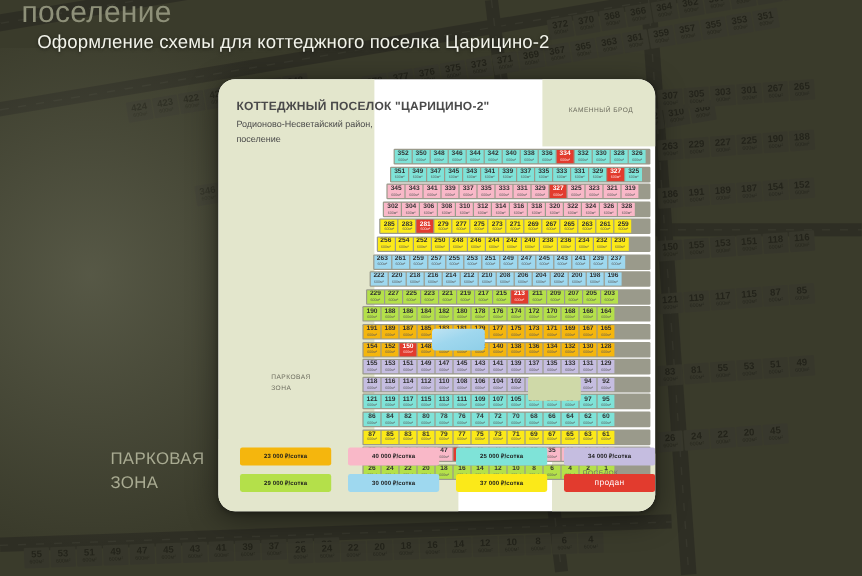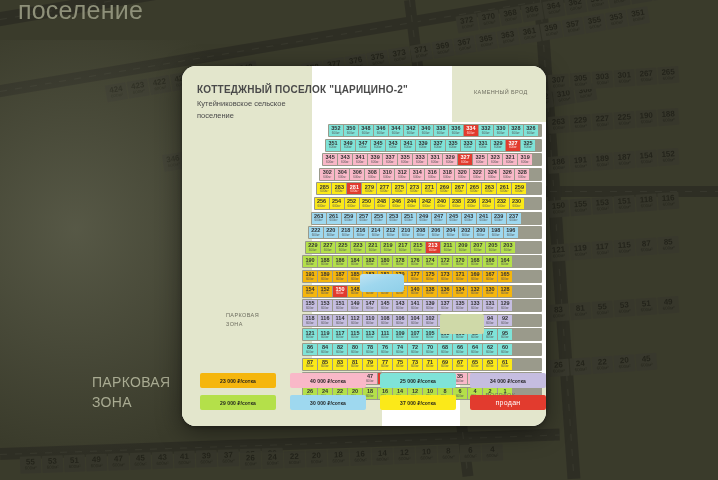--- a/index.html
+++ b/index.html
@@ -603,20 +603,21 @@
             <i>600м²</i>
           </div>
         </div>
       </div>
   </div>
 
   <div class="bg-veil"></div>
   <div class="bg-fog"></div>
 
   <div id="slide-topword">поселение</div>
+  <div id="slide-title">Оформление схемы для коттеджного поселка Царицино-2</div>
 
   <div id="bg-park-label">
     <div>ПАРКОВАЯ</div>
     <div>ЗОНА</div>
   </div>
 
 
   <div id="card">
 
     <div id="card-map">
@@ -1743,21 +1744,21 @@
       </div>
       <div class="cm-label" style="left:296px;top:325px;text-align:center;">
         <div>ПОСЕЛОК</div>
         <div>ОКТЯБРЬСКИЙ</div>
       </div>
     </div>
 
     <div id="card-head">
       <div class="h1">КОТТЕДЖНЫЙ ПОСЕЛОК "ЦАРИЦИНО-2"</div>
       <div class="sub">
-        <div>Кутейниковское сельское</div>
+        <div>Родионово-Несветайский район,</div>
         <div>поселение</div>
       </div>
     </div>
 
     <div id="legend">
         <div class="chip" style="background: rgb(245, 182, 13); color: rgb(28, 28, 28);">23 000 ₽/сотка</div>
         <div class="chip" style="background: rgb(249, 184, 200); color: rgb(28, 28, 28);">40 000 ₽/сотка</div>
         <div class="chip" style="background: rgb(127, 227, 216); color: rgb(28, 28, 28);">25 000 ₽/сотка</div>
         <div class="chip" style="background: rgb(197, 189, 224); color: rgb(28, 28, 28);">34 000 ₽/сотка</div>
         <div class="chip" style="background: rgb(180, 224, 74); color: rgb(28, 28, 28);">29 000 ₽/сотка</div>

